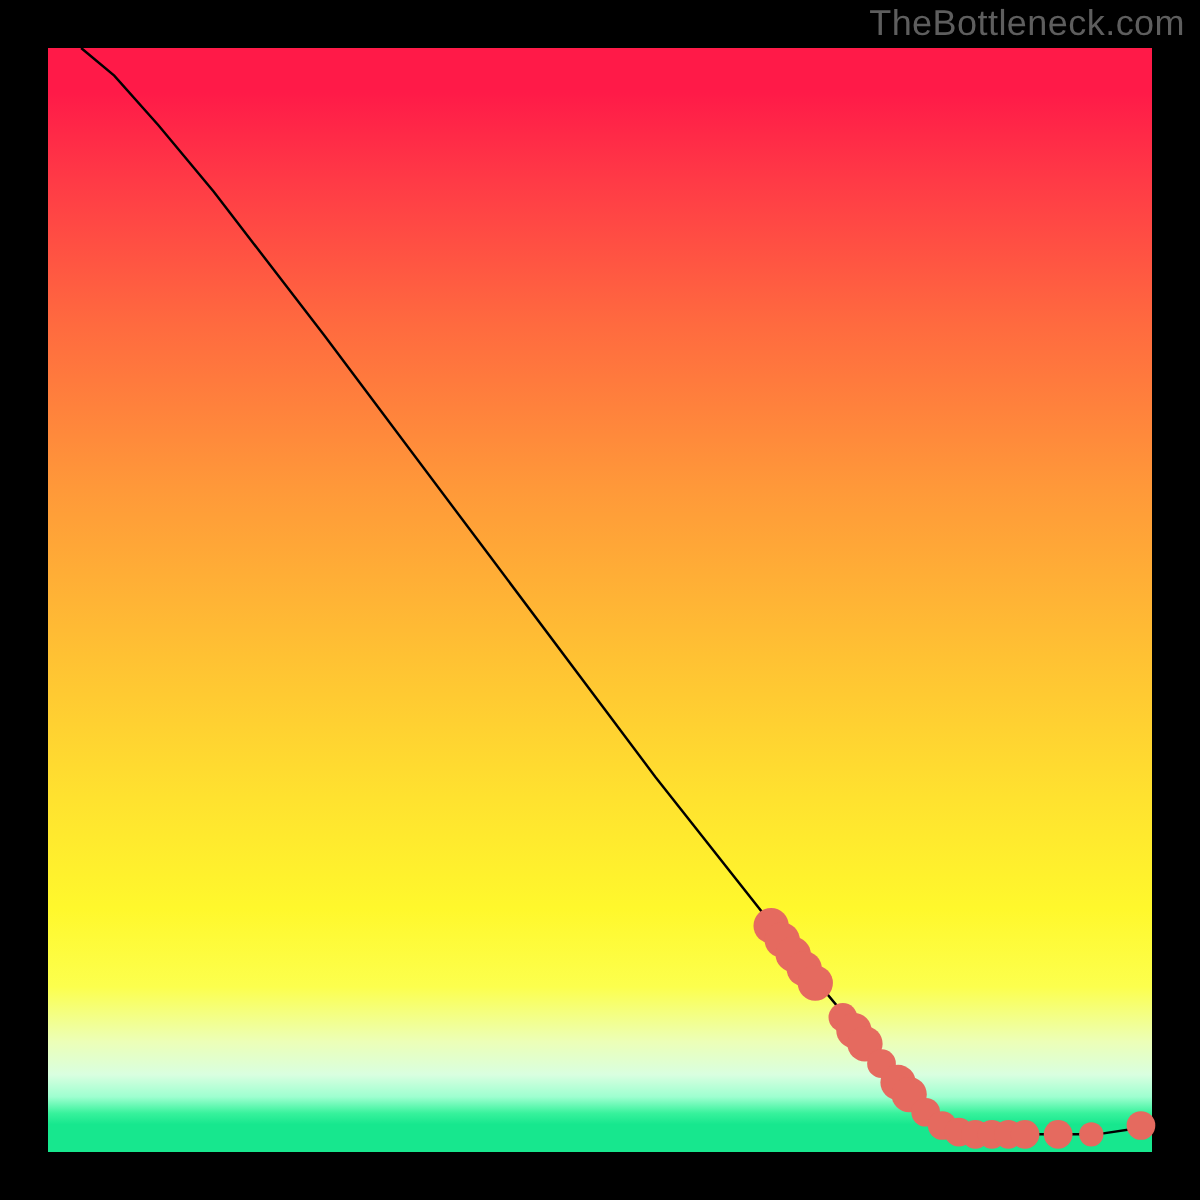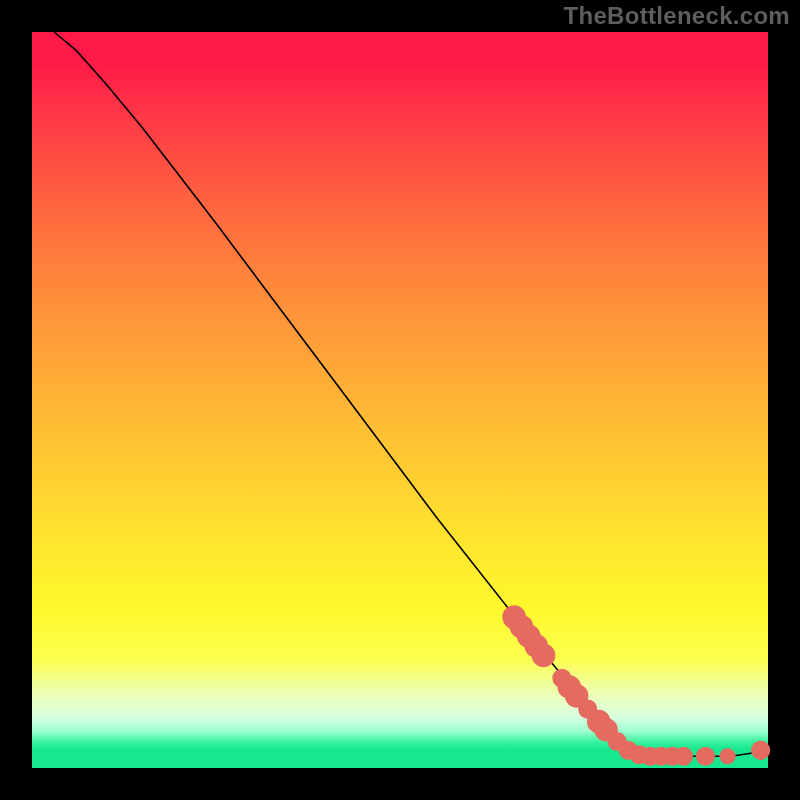--- a/index.html
+++ b/index.html
@@ -10,21 +10,21 @@
   position: relative;
   font-family: Arial, Helvetica, sans-serif;
   overflow: hidden;
 }
 .watermark {
   position: absolute;
   top: 2px;
   right: 10px;
   color: #5e5e5e;
   font-size: 24px;
-  font-weight: 700;
+  font-weight: 400;
   letter-spacing: 0.3px;
   z-index: 10;
 }
 .plot {
   position: absolute;
   left: 32px;
   top: 32px;
   width: 736px;
   height: 736px;
 }

